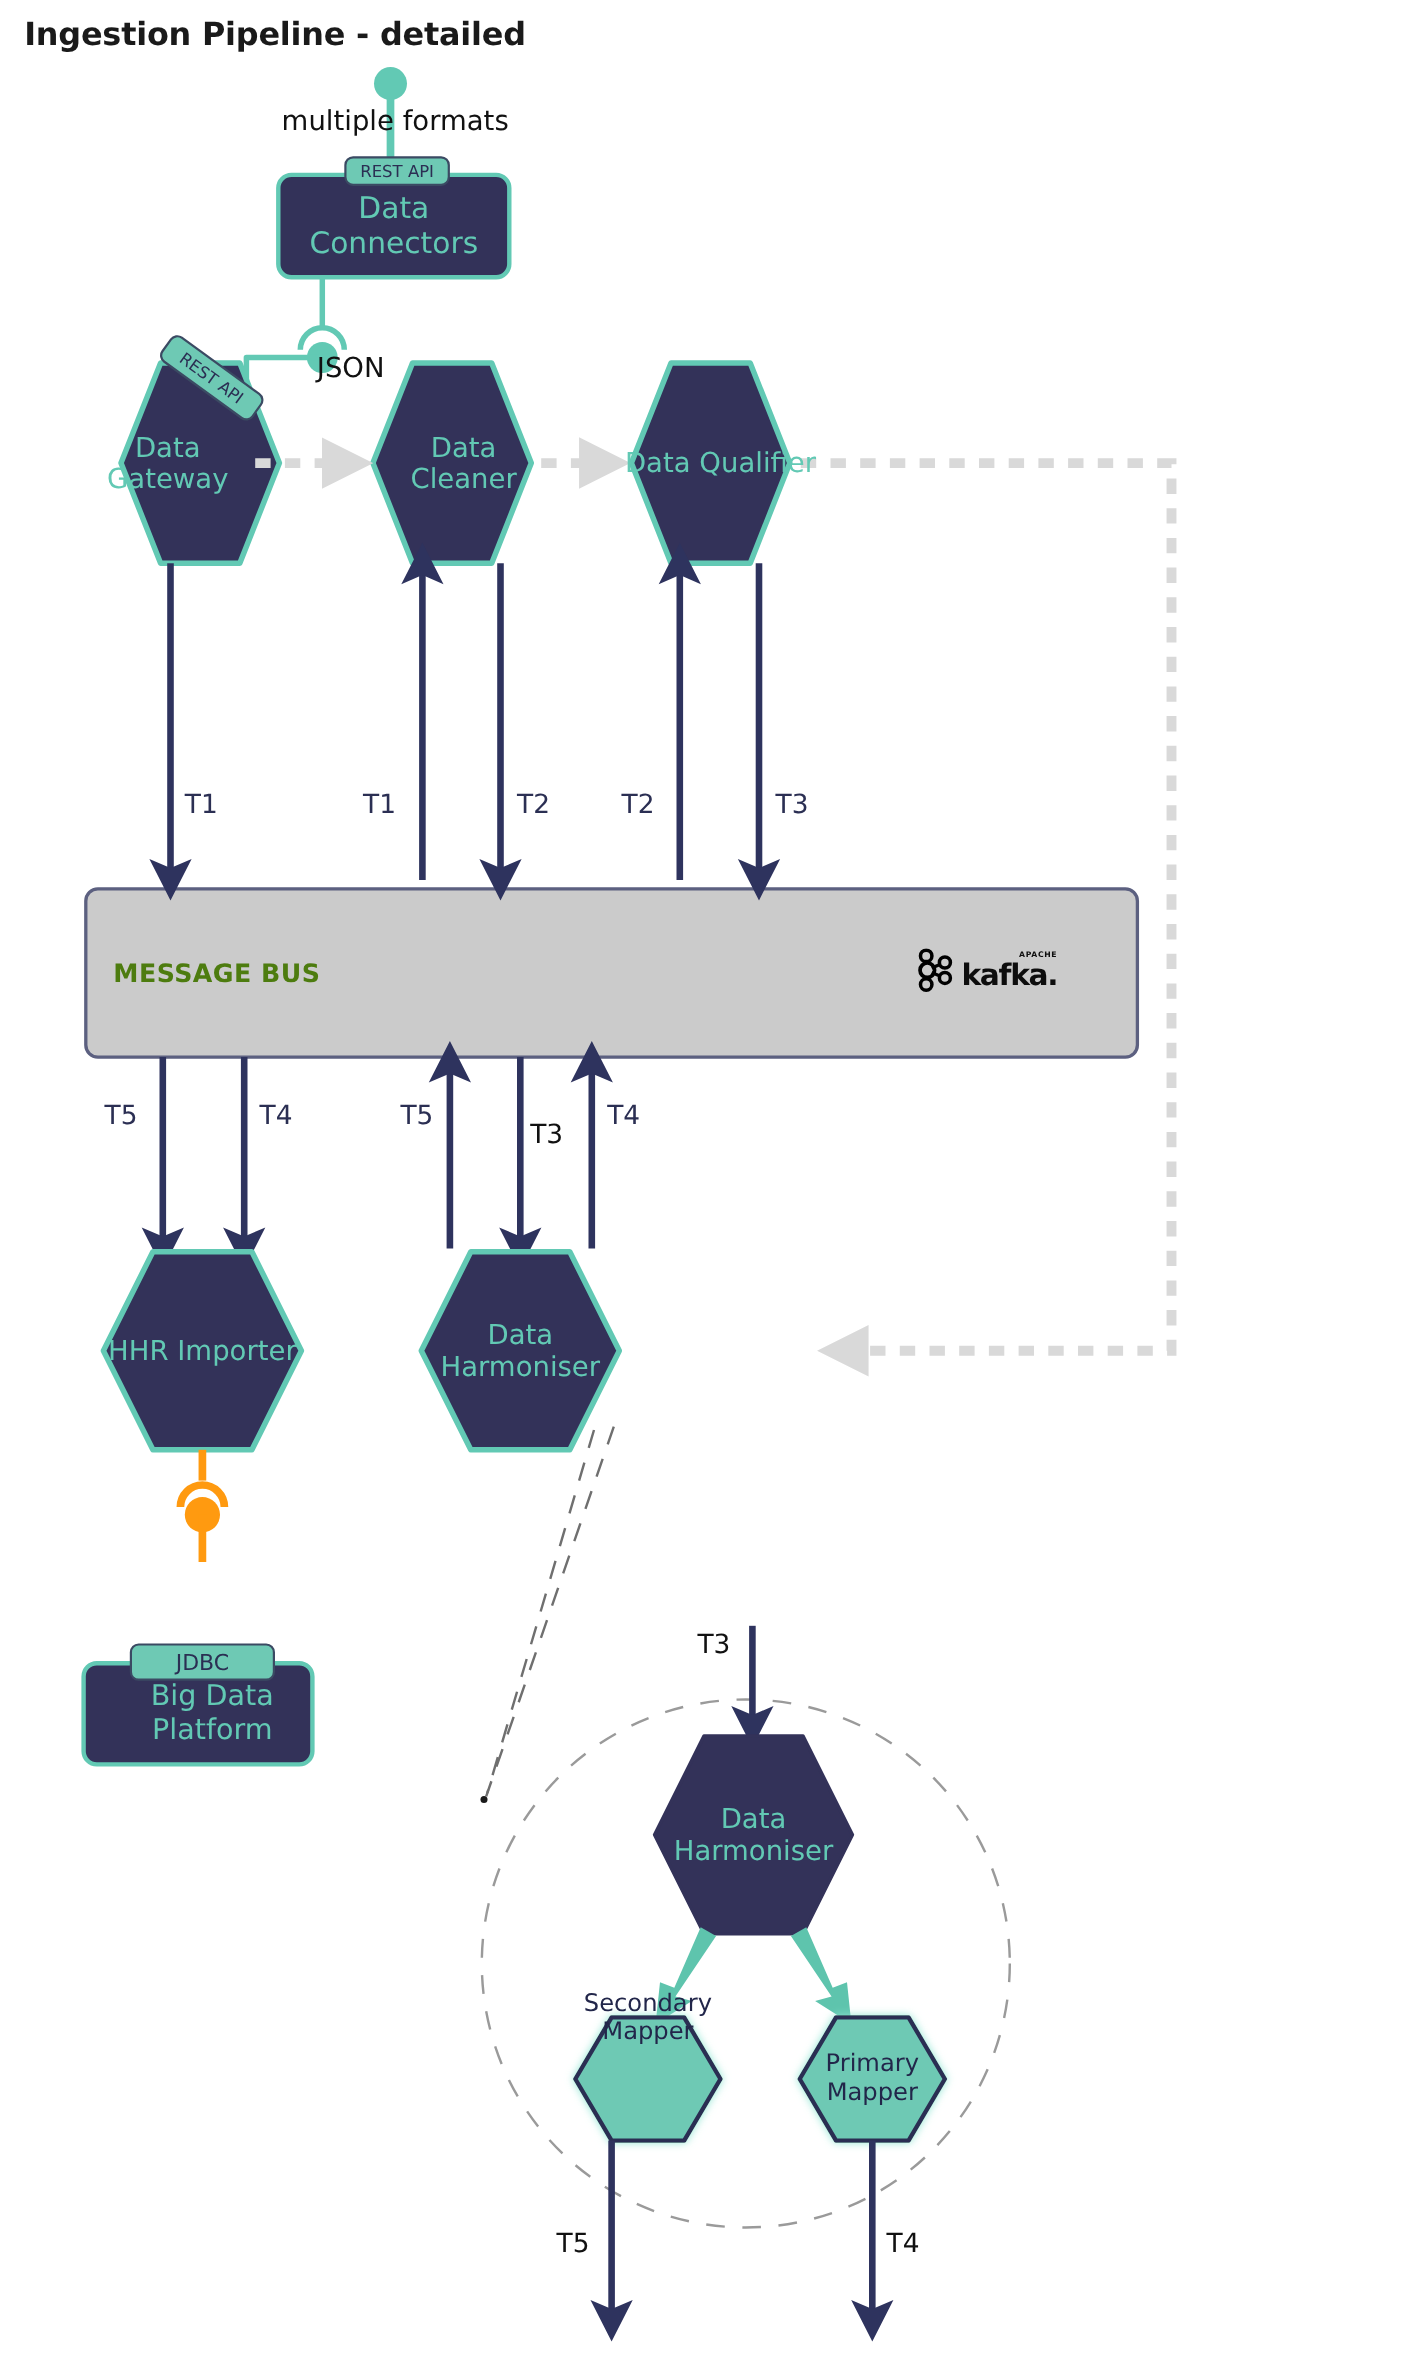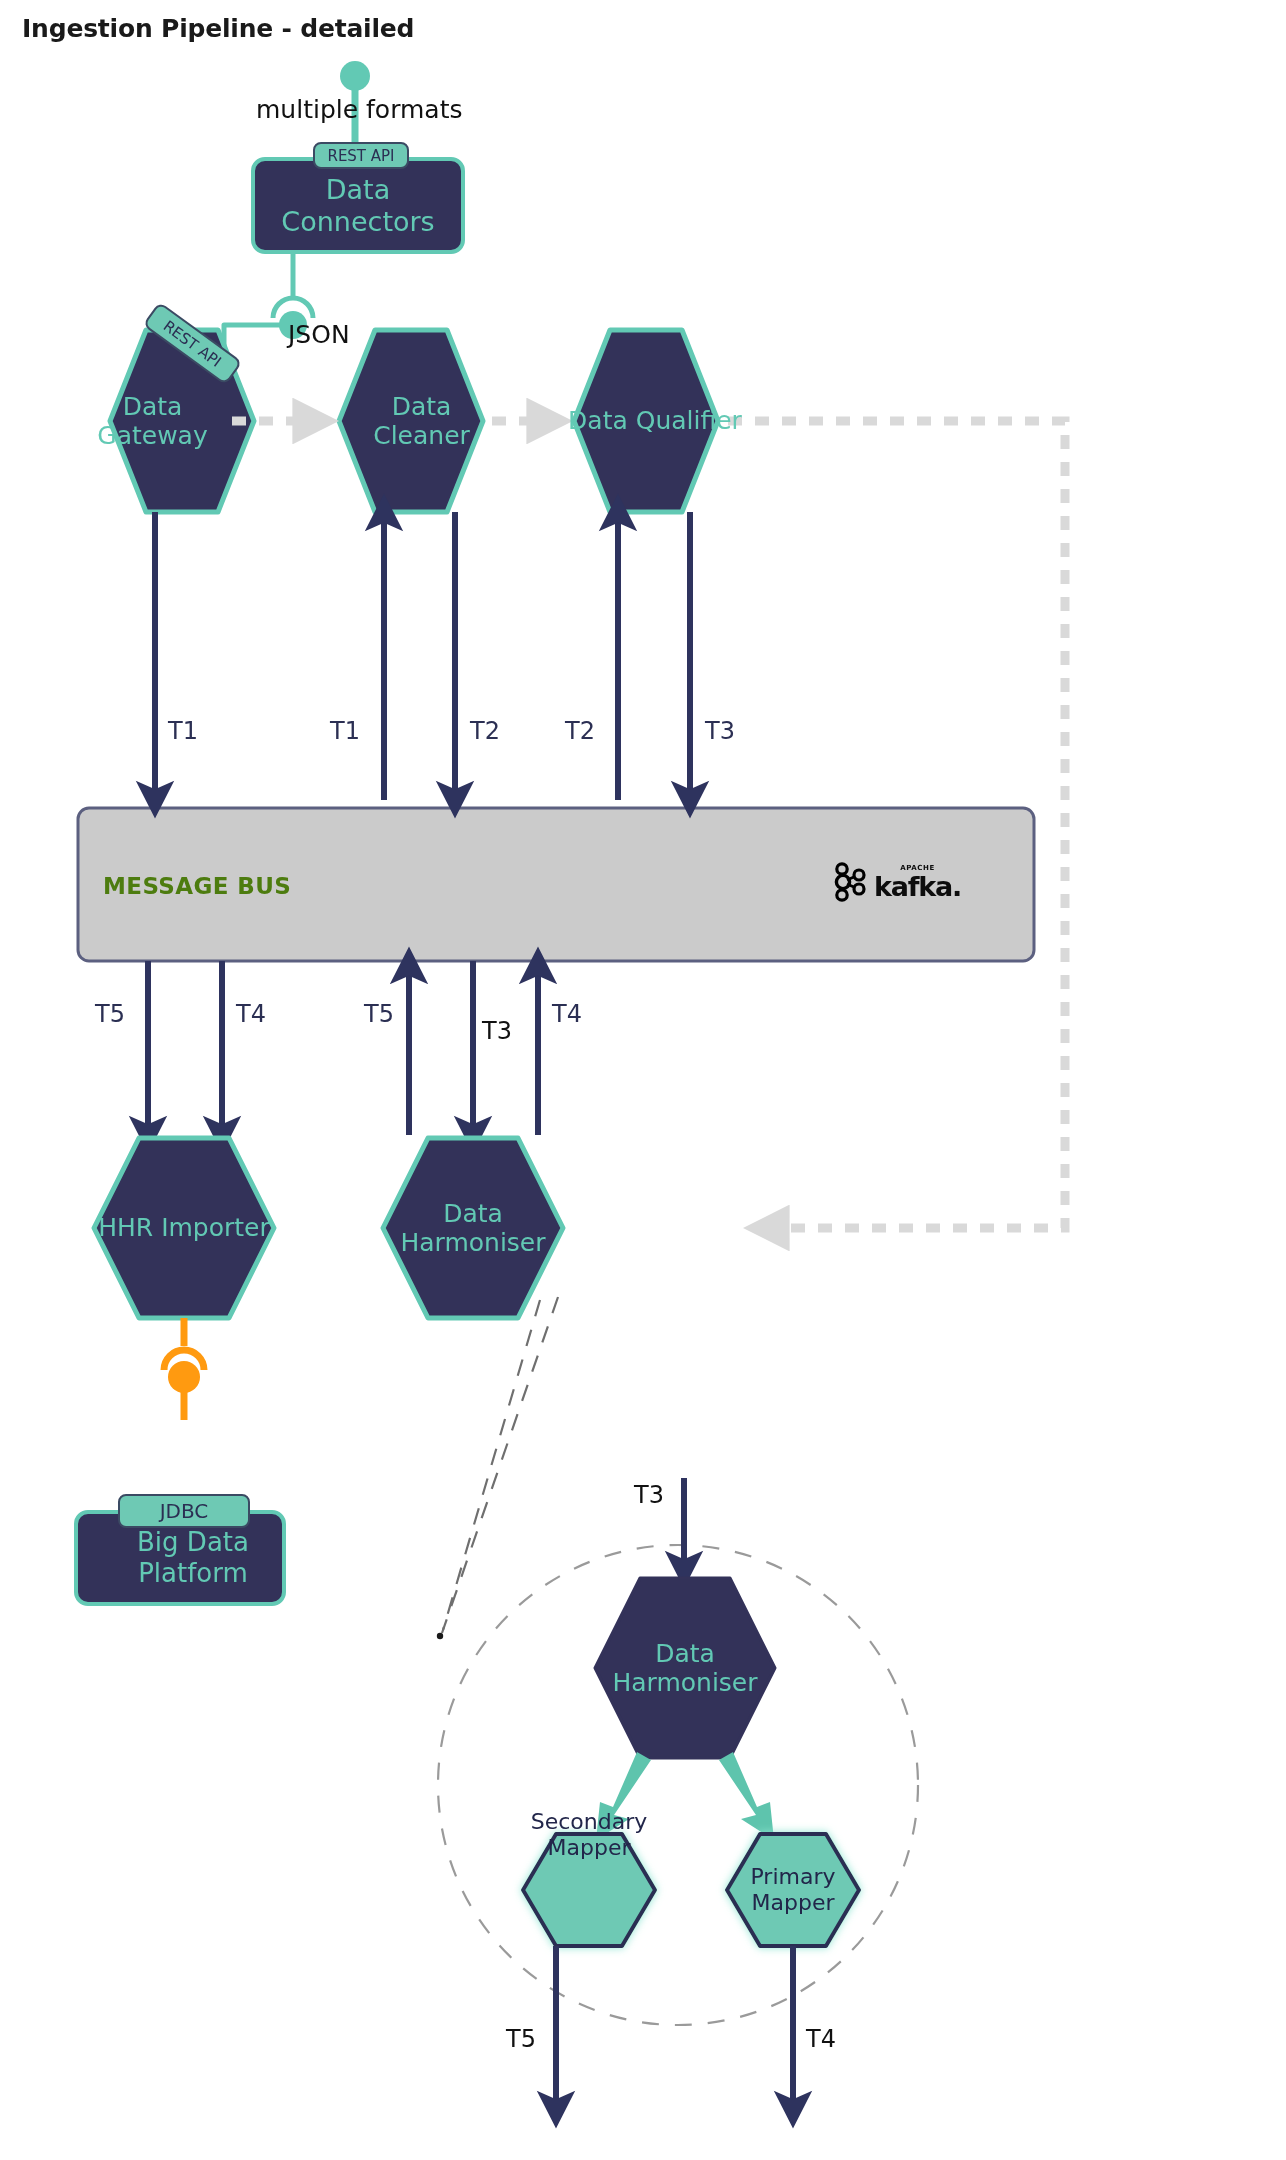--- a/index.html
+++ b/index.html
@@ -5,21 +5,21 @@
   html,body{margin:0;padding:0;background:#ffffff;}
   body{
     width:1286px;height:2160px;position:relative;overflow:hidden;
     font-family:"DejaVu Sans","Liberation Sans",sans-serif;
   }
   #stage{position:absolute;left:0;top:0;width:1286px;height:2160px;}
   #svg-layer{position:absolute;left:0;top:0;width:1286px;height:2160px;}
 
   .title{
     position:absolute;left:22px;top:14px;
-    font-size:25px;font-weight:700;color:#1a1a1a;letter-spacing:-0.2px;
+    font-size:29px;font-weight:700;color:#1a1a1a;letter-spacing:-0.2px;
     white-space:nowrap;
   }
 
   
   .node-label{
     position:absolute;display:flex;align-items:center;justify-content:center;
     text-align:center;line-height:1.18;pointer-events:none;
   }
 
   
@@ -31,21 +31,21 @@
   }
   .chip.rot{transform:rotate(36deg);transform-origin:center center;}
   .bus-label{
     position:absolute;color:#4d7c0f;font-size:23px;font-weight:700;
     letter-spacing:0.4px;
   }
 
   
   .kafka{position:absolute;display:flex;align-items:center;gap:5px;}
   .kafka-word{
-    display:flex;flex-direction:column;align-items:center;
+    display:flex;flex-direction:column;align-items:flex-end;
     line-height:1;color:#0d0d0d;
   }
   .kafka-apache{font-size:7px;letter-spacing:0.6px;font-weight:700;margin-bottom:1px;}
   .kafka-name{font-size:27px;font-weight:700;letter-spacing:-1.2px;}
 
   
   .tlabel{
     position:absolute;color:#2b2f53;font-size:24px;
   }
   .tlabel.dark{color:#111;}

